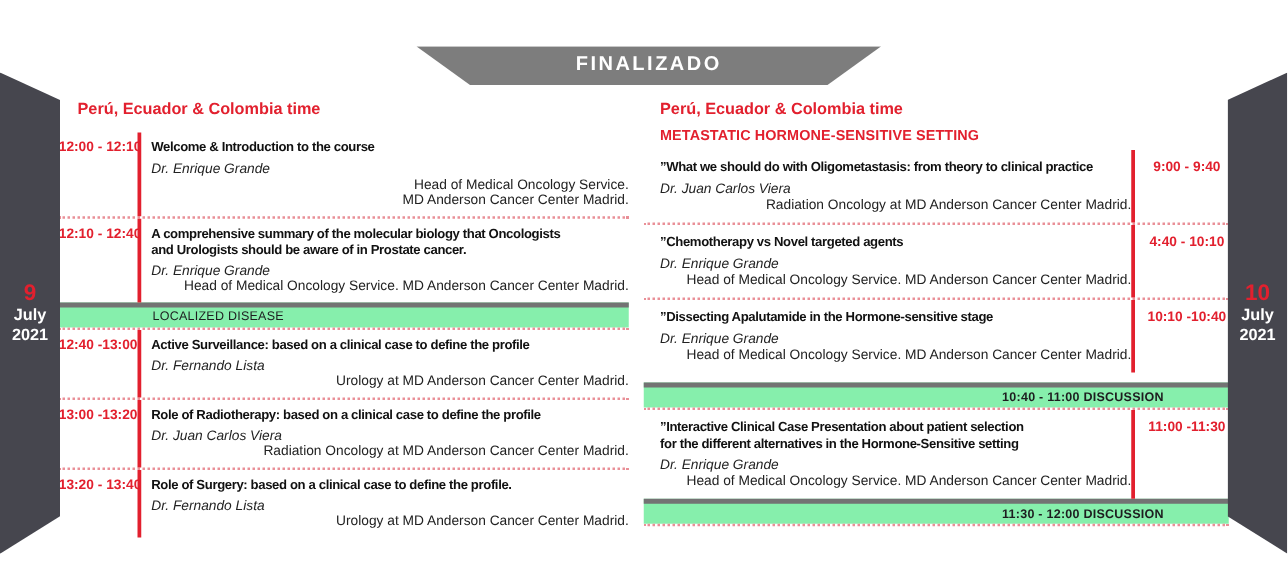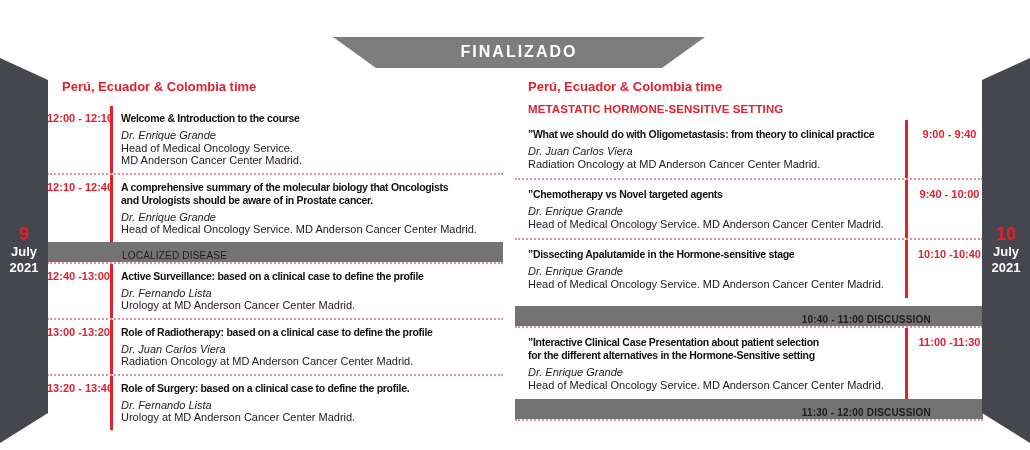--- a/index.html
+++ b/index.html
@@ -60,26 +60,26 @@
   .vbar { width:3px; background:#e2202e; flex:0 0 3px; }
   .content { flex:1; min-width:0; }
   .col-left  .content { padding:6px 0 6px 8px; }
   .col-right .content { padding:8px 0 8px 13px; }
 
   .title {
     font-weight:bold; font-size:10.5px; line-height:13px; color:#111;
     letter-spacing:-0.3px;
   }
   .speaker { font-style:italic; font-size:11px; line-height:12.5px; margin-top:4px; color:#222; }
-  .dept    { font-size:11px; line-height:12.5px; color:#222; }
+  .dept    { font-size:11px; line-height:12.5px; color:#222;text-align:right; }
 
   .dotsep { border-top:2px dotted #e98f97; height:0; }
 
   .graybar {
-    background:#737373; border-top:7px solid #737373; height:20px;
+    background:#86efac; border-top:4px solid #737373; height:20px;
     display:flex; align-items:center;
     font-size:10px; color:#1d1d1f; letter-spacing:0.2px;
   }
   .graybar.localized { padding-left:75px; }
   .graybar.discussion { justify-content:flex-end; padding-right:52px; font-weight:bold; }
   .mt8  { margin-top:8px;padding-left:32px; }
   .mt4  { margin-top:4px; }
 </style>
 </head>
 <body>
@@ -181,21 +181,21 @@
     </div>
     <div class="dotsep"></div>
 
     <div class="entry">
       <div class="content">
         <div class="title">”Chemotherapy vs Novel targeted agents</div>
         <div class="speaker">Dr. Enrique Grande</div>
         <div class="dept">Head of Medical Oncology Service. MD Anderson Cancer Center Madrid.</div>
       </div>
       <div class="vbar"></div>
-      <div class="timecol">9:40 - 10:00</div>
+      <div class="timecol">4:40 - 10:10</div>
     </div>
     <div class="dotsep"></div>
 
     <div class="entry">
       <div class="content">
         <div class="title">”Dissecting Apalutamide in the Hormone-sensitive stage</div>
         <div class="speaker">Dr. Enrique Grande</div>
         <div class="dept">Head of Medical Oncology Service. MD Anderson Cancer Center Madrid.</div>
       </div>
       <div class="vbar"></div>

